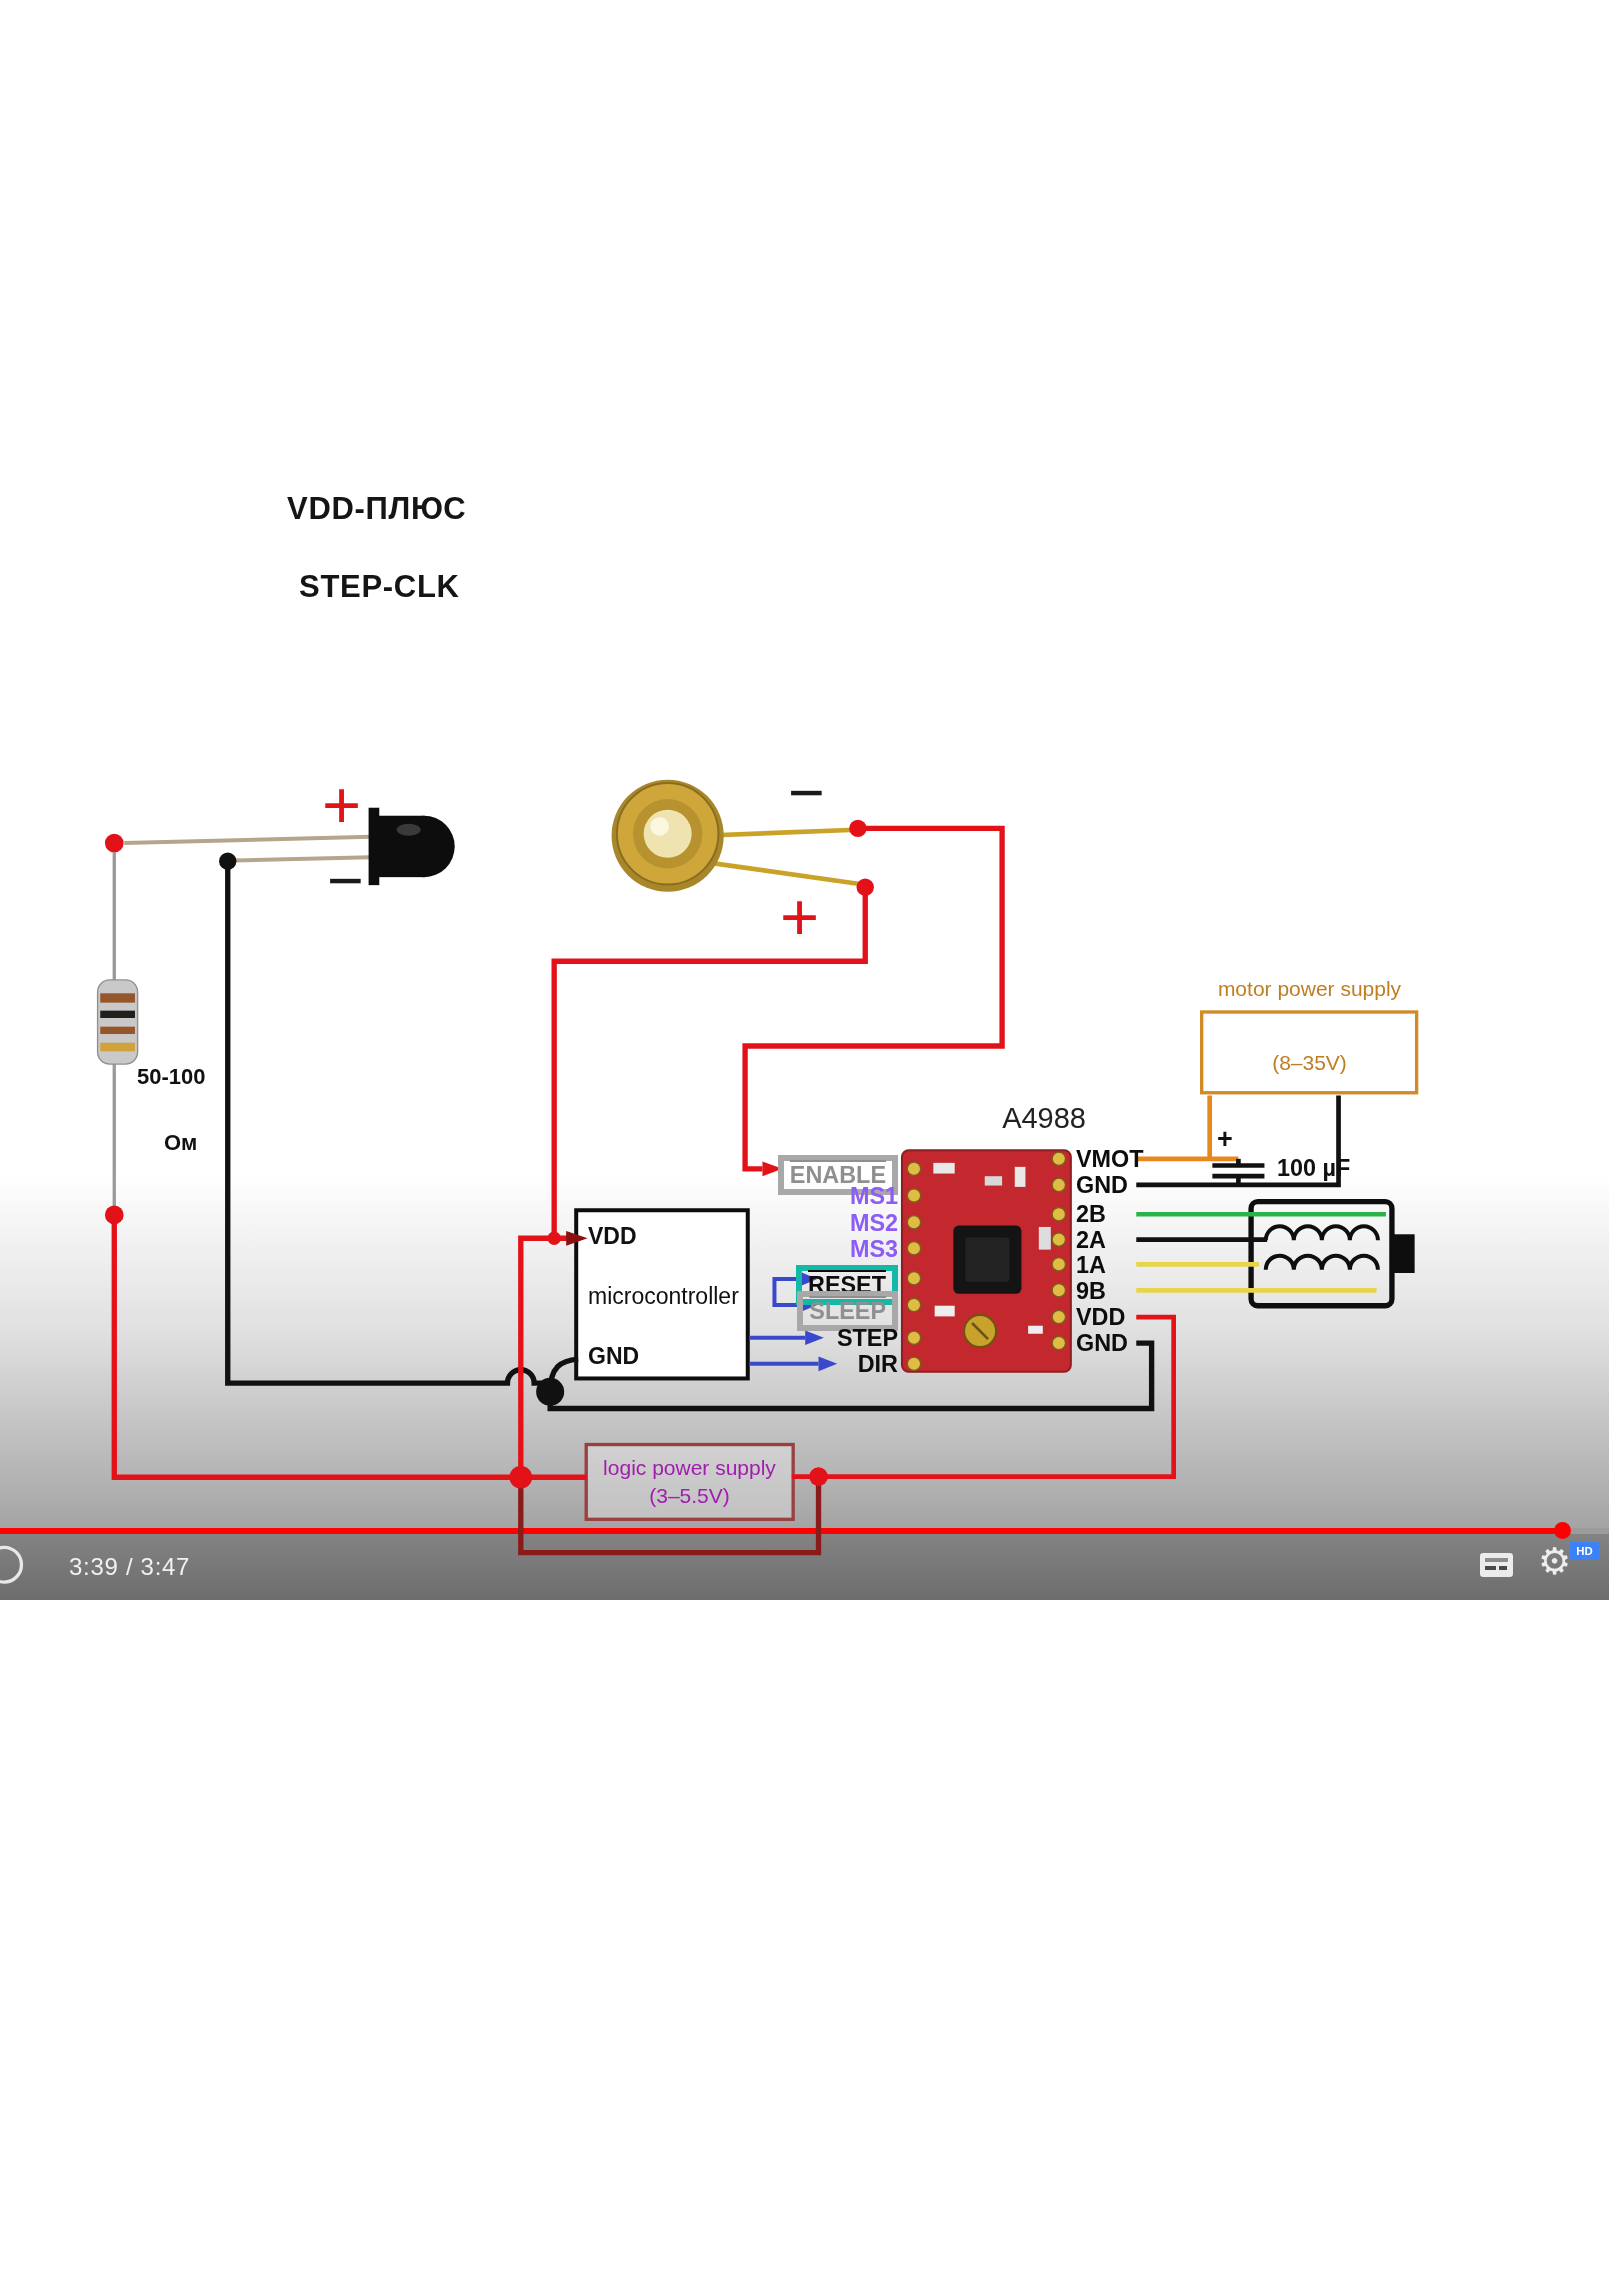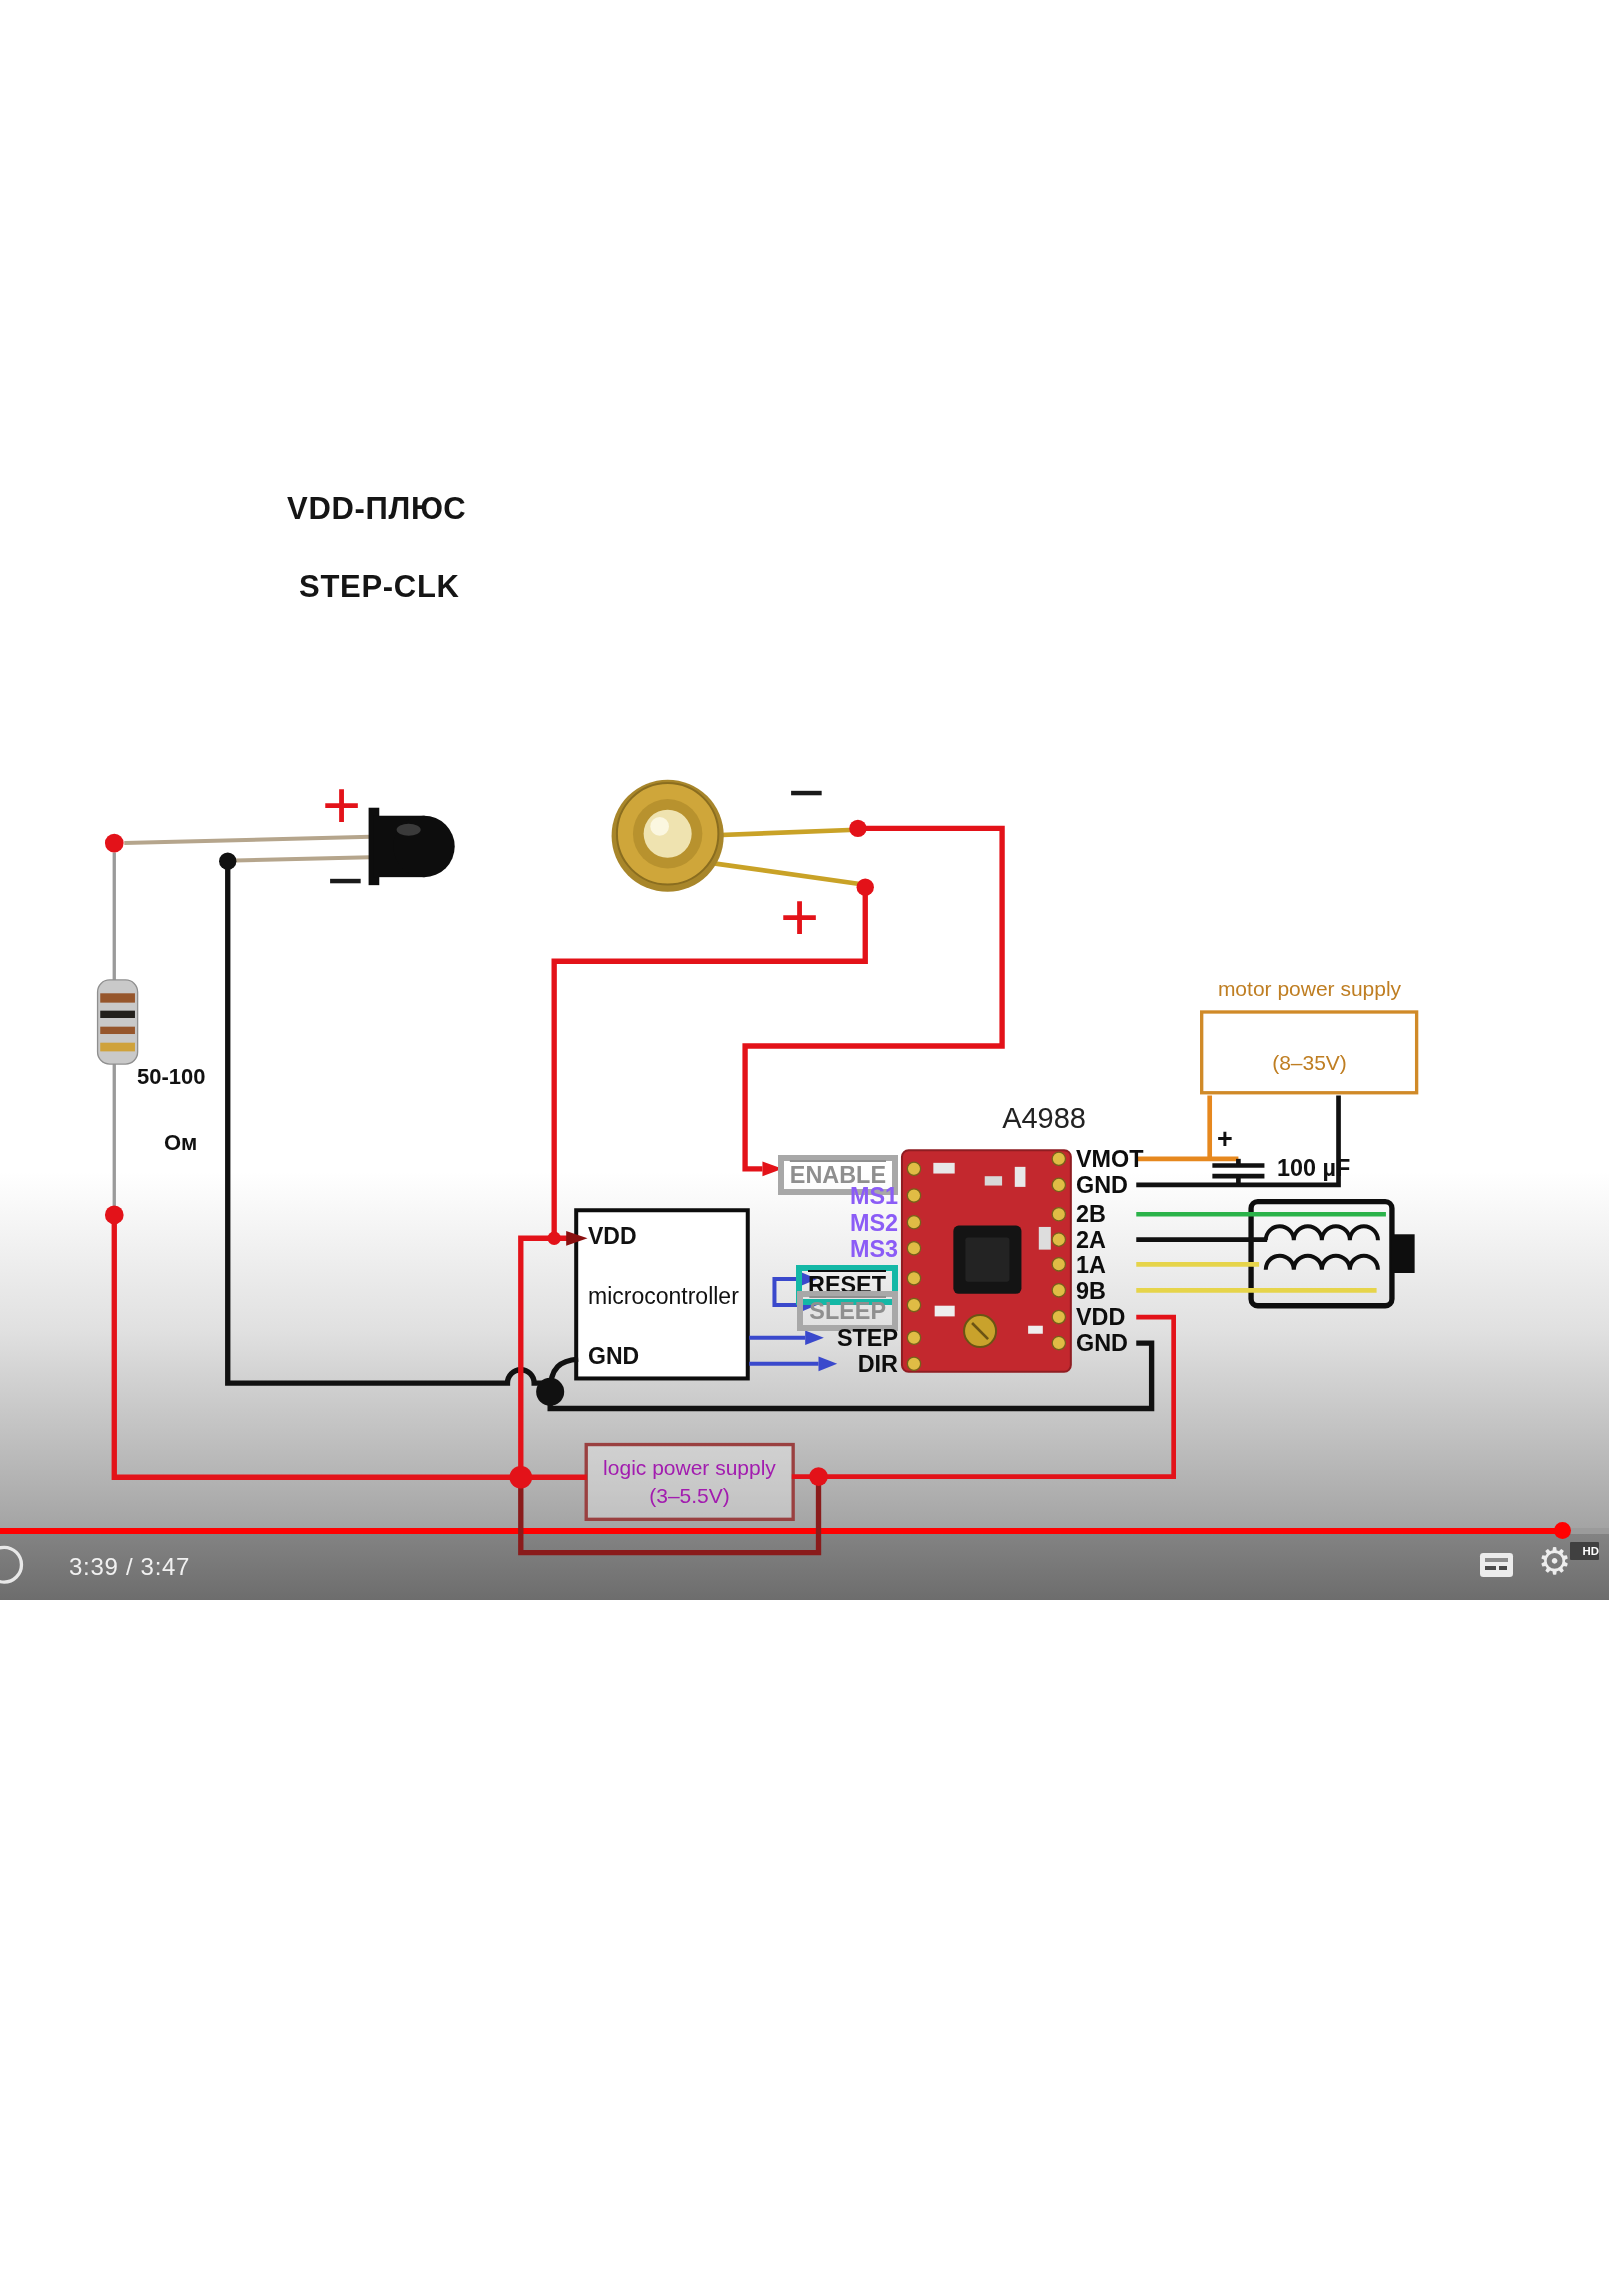--- a/index.html
+++ b/index.html
@@ -33,22 +33,22 @@
   .supply-line{position:absolute;text-align:center;z-index:4;font-size:21px;}
   .motor-sup{color:#bf7e22;width:215px;left:1202px;}
   .logic-sup{color:#a21caf;width:207px;left:586px;}
   .cap-lbl{font-size:23.4px;font-weight:bold;color:#111;}
   .ptime{font-size:24px;color:#f1f1f1;z-index:5;letter-spacing:0.7px;}
   #cc-icon{position:absolute;left:1480px;top:1553px;width:33px;height:24px;background:#ececec;border-radius:3.3px;z-index:5;}
   #cc-icon .b1{position:absolute;left:4.7px;top:12.7px;width:11.4px;height:4px;background:#4a4a4a;}
   #cc-icon .b2{position:absolute;left:19.4px;top:12.7px;width:8px;height:4px;background:#4a4a4a;}
   #cc-icon .b3{position:absolute;left:4.7px;top:5.3px;width:23px;height:4px;background:#8c8c8c;}
   #gear-icon{position:absolute;left:1538px;top:1542px;font-size:37px;color:#ededed;z-index:5;line-height:40px;}
-  #hd-badge{position:absolute;left:1570px;top:1542px;width:29px;height:18px;background:#404040;border-radius:1px;
-            color:#fff;font-size:11.4px;font-weight:bold;text-align:right;line-height:18px;z-index:6;}
+  #hd-badge{position:absolute;left:1570px;top:1542px;width:29px;height:18px;background:#3b82f6;border-radius:1px;
+            color:#fff;font-size:11.4px;font-weight:bold;text-align:center;line-height:18px;z-index:6;}
 </style>
 </head>
 <body>
 
 <div id="page">
 
   <div id="grad-band"></div>
   <div id="player-bar-bg"></div>
   <div id="progress-track"></div>
   <div id="progress-fill"></div>

